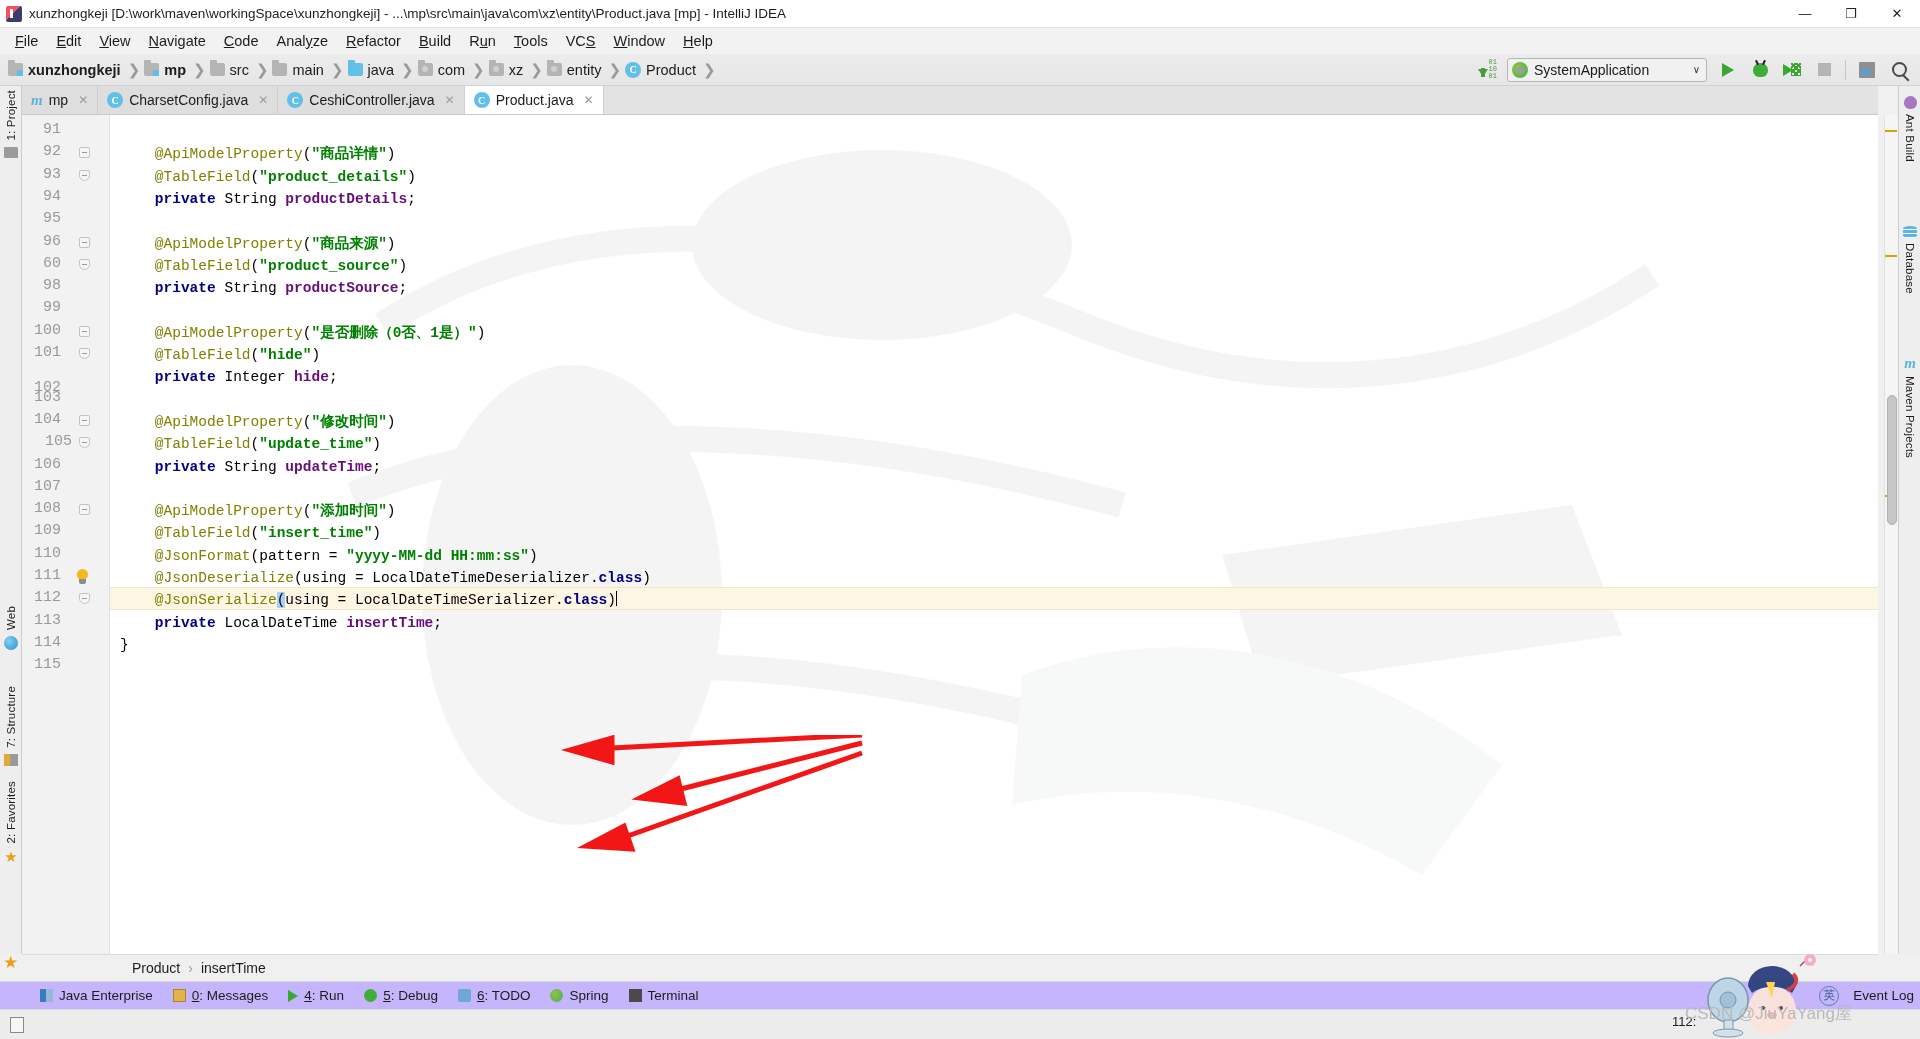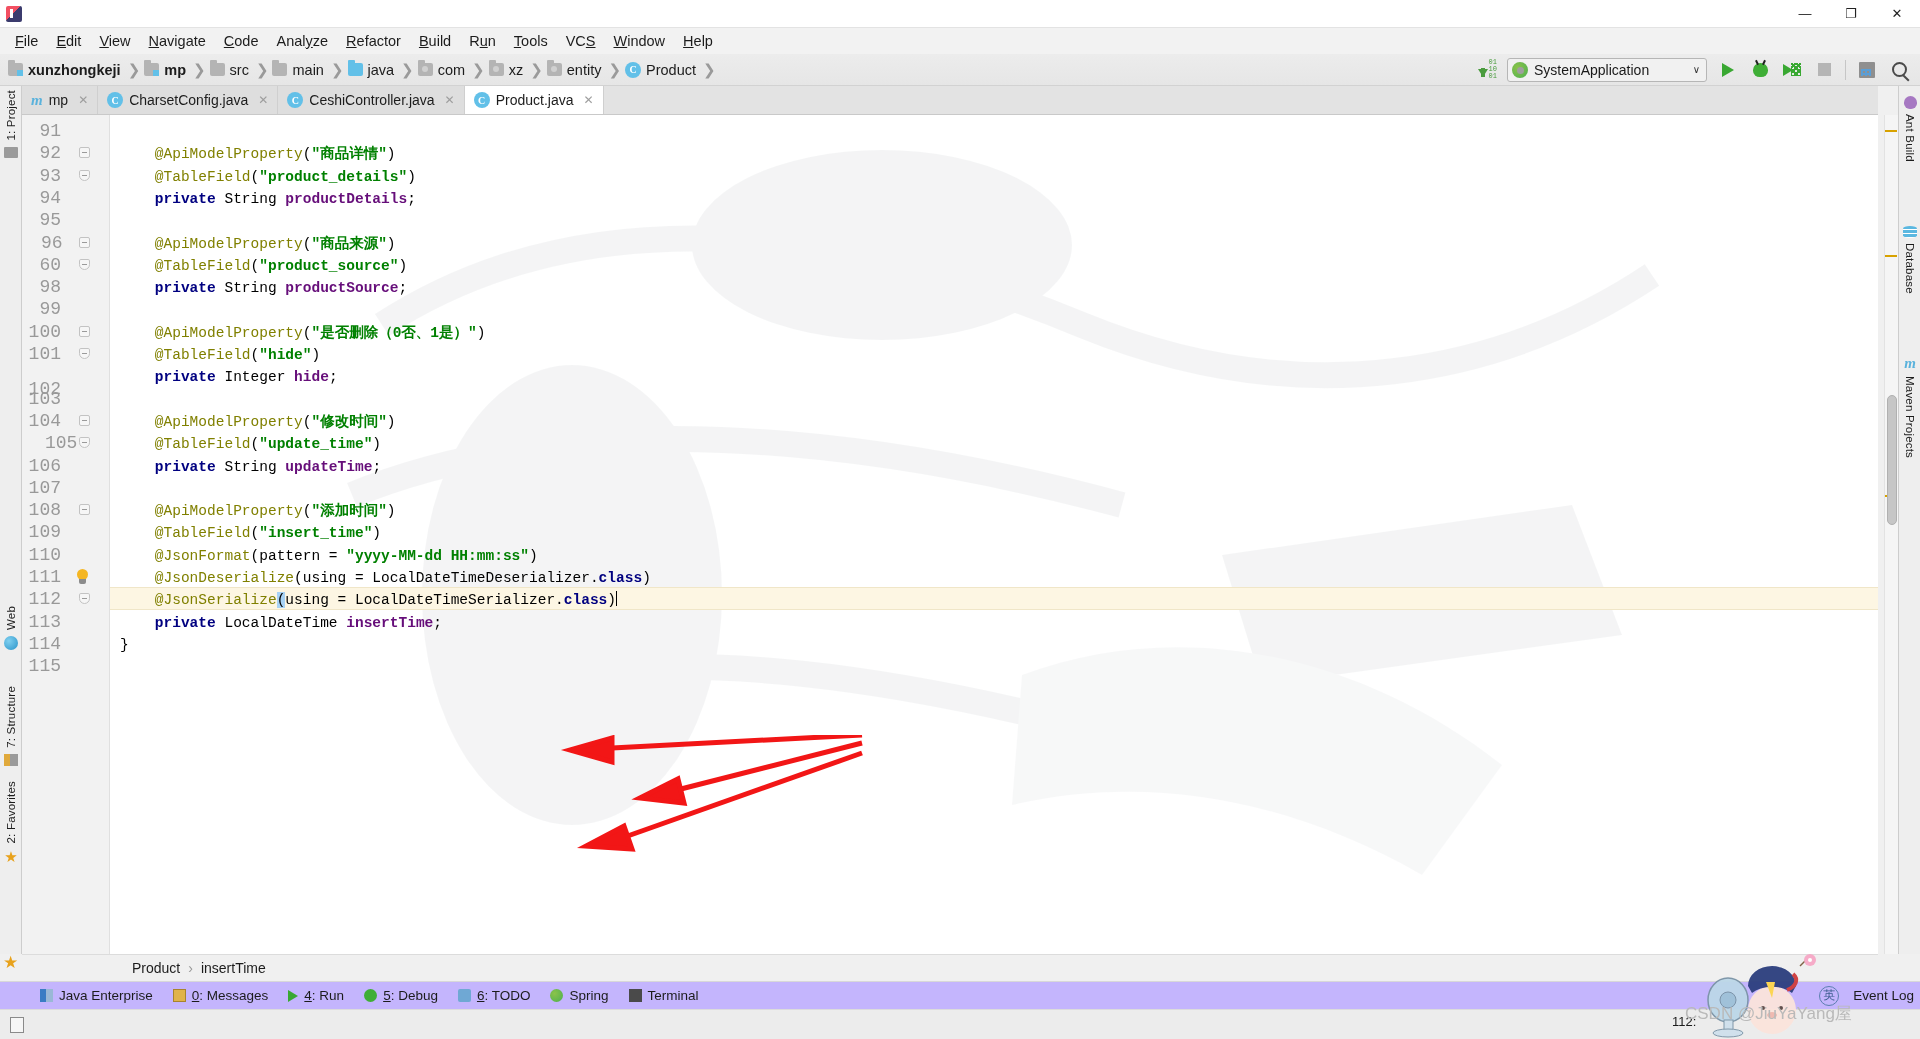--- a/index.html
+++ b/index.html
@@ -168,21 +168,21 @@
   }
   .wm { position: absolute; inset: 0; pointer-events: none; overflow: hidden; opacity: .10; }
   .wm svg { position: absolute; left: 300px; top: -40px; }
 
   .gutter {
     position: absolute; top: 0; left: 0; width: 88px; height: 839px;
     background: #f2f2f2; border-right: 1px solid #e0e0e0;
   }
   .lineno {
     position: absolute; right: 48px; width: 40px; text-align: right;
-    font-family: "Liberation Mono", monospace; font-size: 18px; color: #999999;
+    font-family: "Liberation Mono", monospace; font-size: 15px; color: #999999;
   }
   .fold {
     position: absolute; left: 57px; width: 11px; height: 11px;
     border: 1px solid #c3c3c3; background: #f6f6f6; border-radius: 2px;
   }
   .fold::after { content:""; position:absolute; left:2px; top:4px; width:5px; height:1px; background:#9a9a9a; }
   .fold.end { border-radius: 2px 2px 6px 6px; }
   .bulb {
     position: absolute; left: 53px; width: 15px; height: 16px;
   }
@@ -261,20 +261,21 @@
   }
   .pos-text { position:absolute; left: 1672px; top: 1014px; font-size:13px; color:#1c1c1c; }
 </style>
 </head>
 <body>
 
 <div id="app">
 
   <div class="titlebar">
     <div class="app-icon"></div>
+    <div class="title-text">xunzhongkeji [D:\work\maven\workingSpace\xunzhongkeji] - ...\mp\src\main\java\com\xz\entity\Product.java [mp] - IntelliJ IDEA</div>
     <div class="win-buttons">
       <div class="win-btn">—</div>
       <div class="win-btn">❐</div>
       <div class="win-btn close">✕</div>
     </div>
   </div>
 
   <div class="menubar" id="menubar">
       <div class="menu-item"><span><span class="mn">F</span>ile</span></div>
       <div class="menu-item"><span><span class="mn">E</span>dit</span></div>

